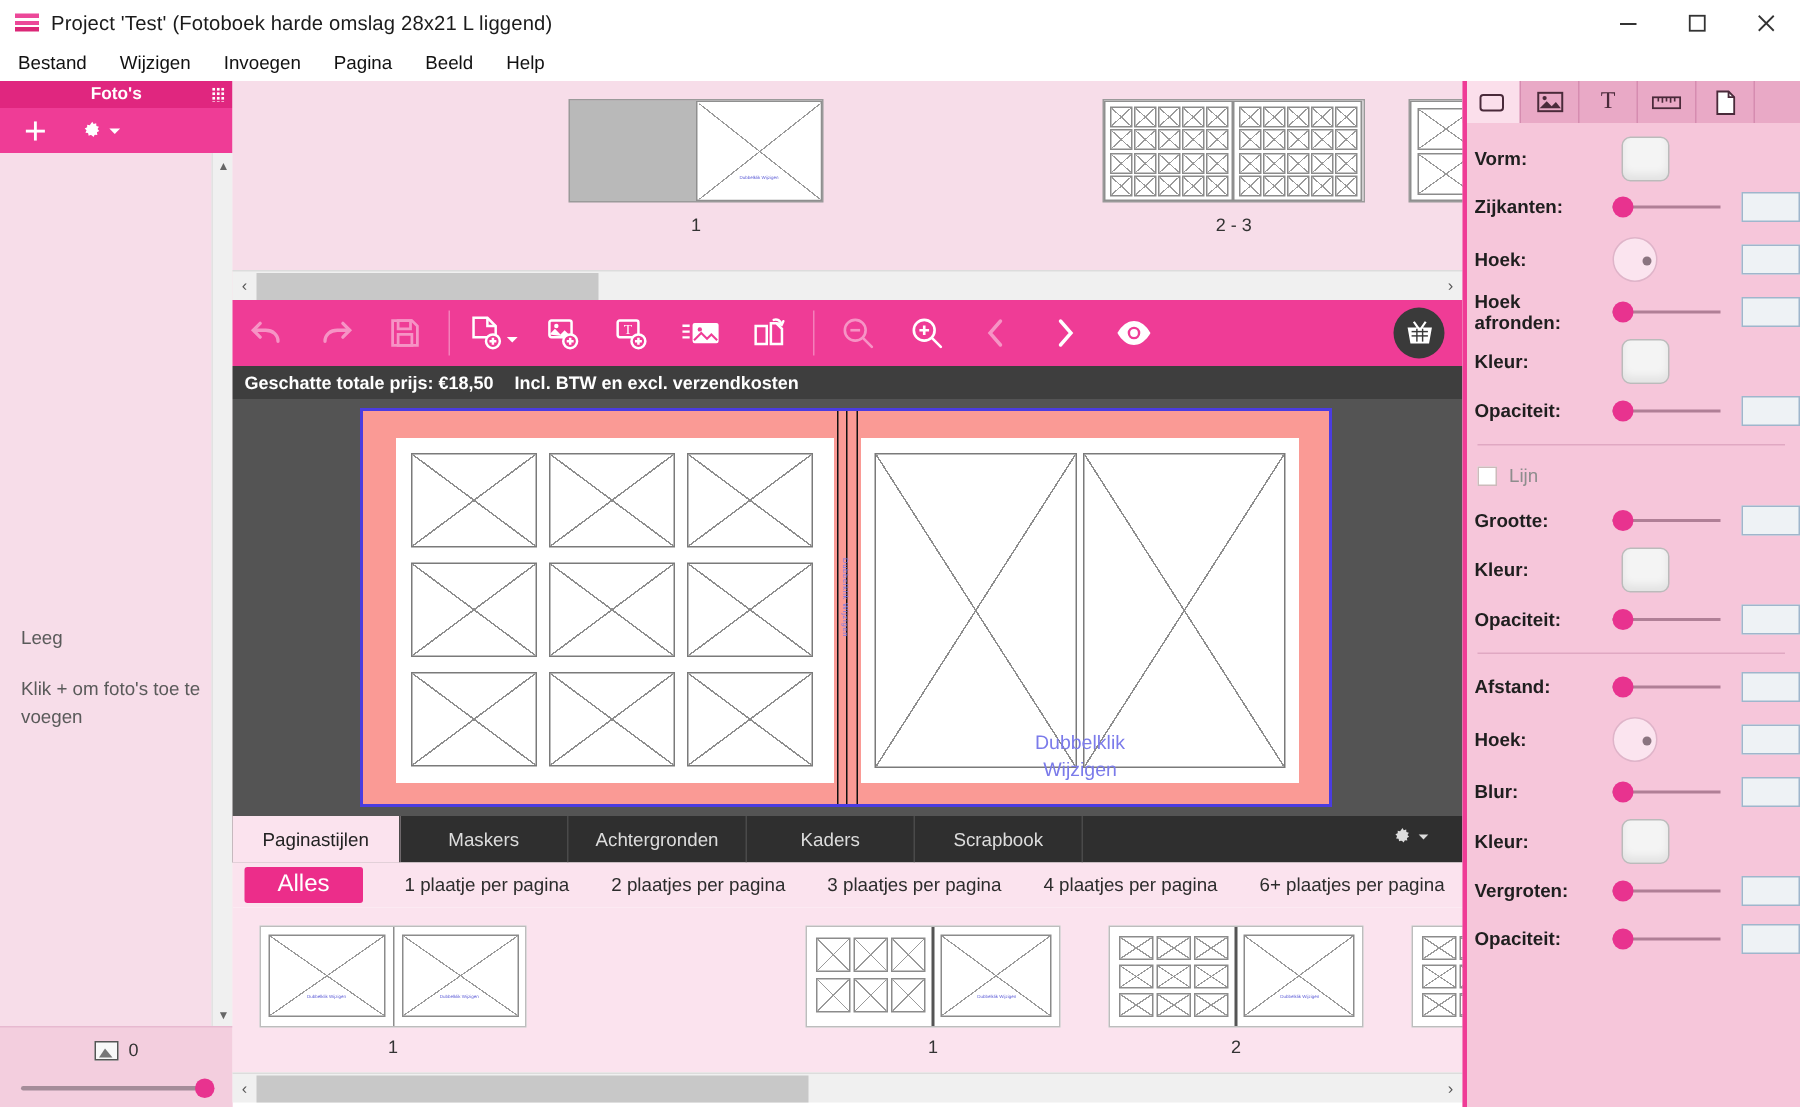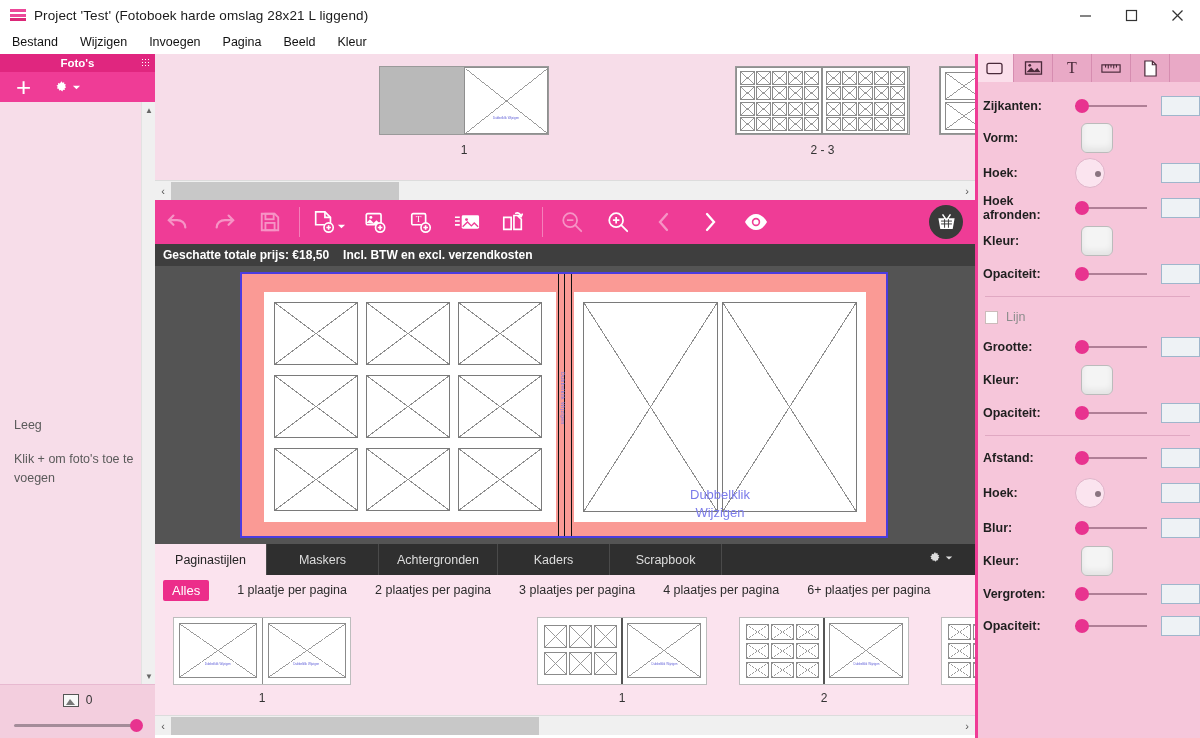--- a/index.html
+++ b/index.html
@@ -118,21 +118,21 @@
 
   
   .tabsrow { position:absolute; left:155px; top:544px; width:820px; height:31px; background:#2f2f2f; display:flex; }
   .tab { height:31px; min-width:112px; padding:0 18px; display:flex; align-items:center; justify-content:center;
       color:#ddd; font-size:12.5px; border-right:1px solid #4a4a4a; }
   .tab.active { background:#fbe3ee; color:#222; }
   .tabs-gear { position:absolute; right:22px; top:6px; color:#ddd; display:flex; align-items:center;}
 
   .filterrow { position:absolute; left:155px; top:575px; width:820px; height:30px; background:#fbe3ee;
       display:flex; align-items:center; }
-  .chip-all { background:#ec2d8a; color:#fff; font-size:13px; padding:3px 9px; margin-left:8px; border-radius:2px;}
+  .chip-all { background:#ec2d8a; color:#fff; font-size:16px; padding:3px 22px; margin-left:8px; border-radius:2px;}
   .filt { font-size:12.5px; color:#2c2c2c; margin-left:28px; }
 
   .styleshelf { position:absolute; left:155px; top:605px; width:820px; height:110px; background:#fbe3ee; }
   .styleitem { position:absolute; top:12px; }
   .si-frame { background:#fff; border:1px solid #bdbdbd; position:relative; display:flex; }
   .si-cap { text-align:center; font-size:12px; color:#333; margin-top:6px; }
 
   
   .rightpanel { position:absolute; left:975px; top:54px; width:225px; height:684px; background:#f6c6da; }
   .rp-tabs { display:flex; height:28px; background:#e9a9c6; }
@@ -187,21 +187,21 @@
       </div>
     </div>
   </div>
 
   <div class="menubar">
     <div class="menuitem">Bestand</div>
     <div class="menuitem">Wijzigen</div>
     <div class="menuitem">Invoegen</div>
     <div class="menuitem">Pagina</div>
     <div class="menuitem">Beeld</div>
-    <div class="menuitem">Kleur</div>
+    <div class="menuitem">Help</div>
   </div>
 
   <div class="leftpanel">
     <div class="lp-header">
       <span>Foto's</span>
       <span class="lp-grip"></span>
     </div>
     <div class="lp-toolbar">
       <span class="lp-plus">+</span>
       <span class="lp-gear">
@@ -627,34 +627,34 @@
           <path d="M2 1h8l4 4v12H2z" fill="#fff" stroke="#4a2a3a" stroke-width="1.3"></path>
           <path d="M10 1v4h4" fill="none" stroke="#4a2a3a" stroke-width="1.3"></path>
         </svg>
       </div>
       <div class="rp-rest"></div>
     </div>
 
     <div class="rp-body">
 
       <div class="row">
+        <span class="rlabel">Vorm:</span>
+        <div class="ctrlwrap">
+          <div class="swatch"></div>
+        </div>
+      </div>
+      <div class="row">
         <span class="rlabel">Zijkanten:</span>
         <div class="ctrlwrap">
           <div class="slider">
               <div class="trk"></div>
               <div class="knb"></div>
             </div>
         </div>
         <div class="numbox"></div>
-      </div>
-      <div class="row">
-        <span class="rlabel">Vorm:</span>
-        <div class="ctrlwrap">
-          <div class="swatch"></div>
-        </div>
       </div>
       <div class="row" style="height:38px">
         <span class="rlabel">Hoek:</span>
         <div class="ctrlwrap">
           <div class="dial">
               <i></i>
             </div>
         </div>
         <div class="numbox"></div>
       </div>

